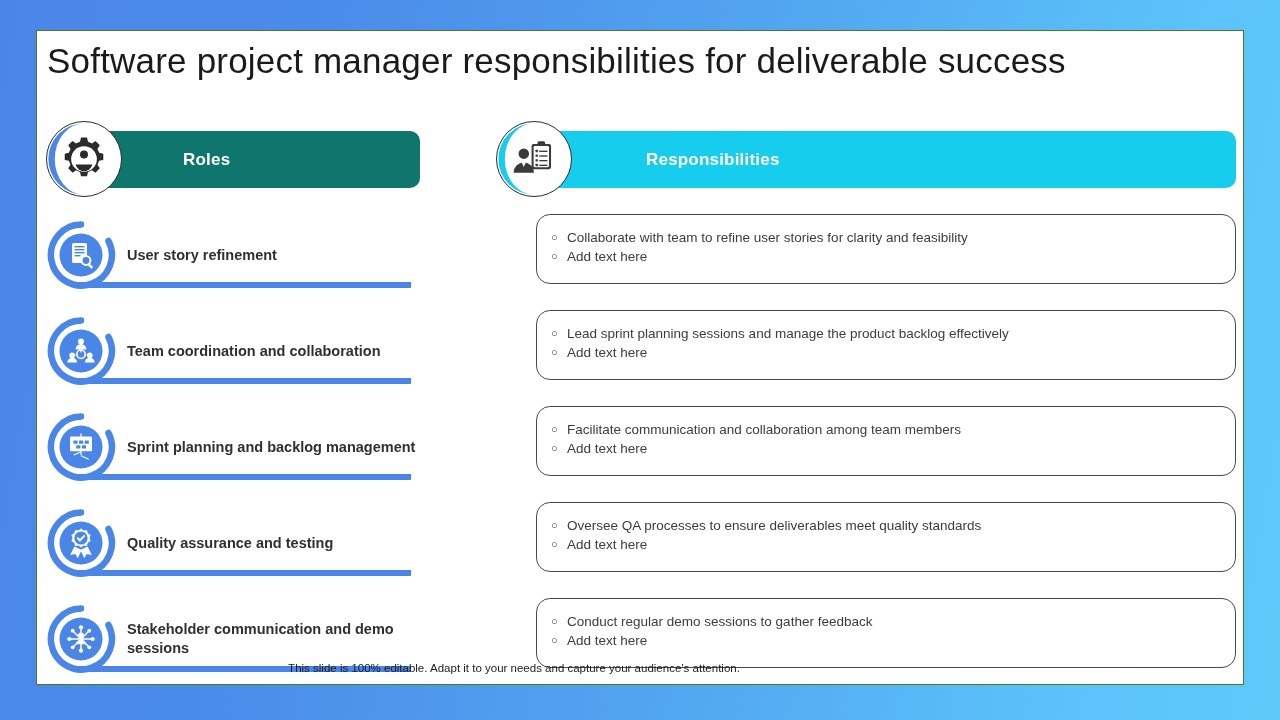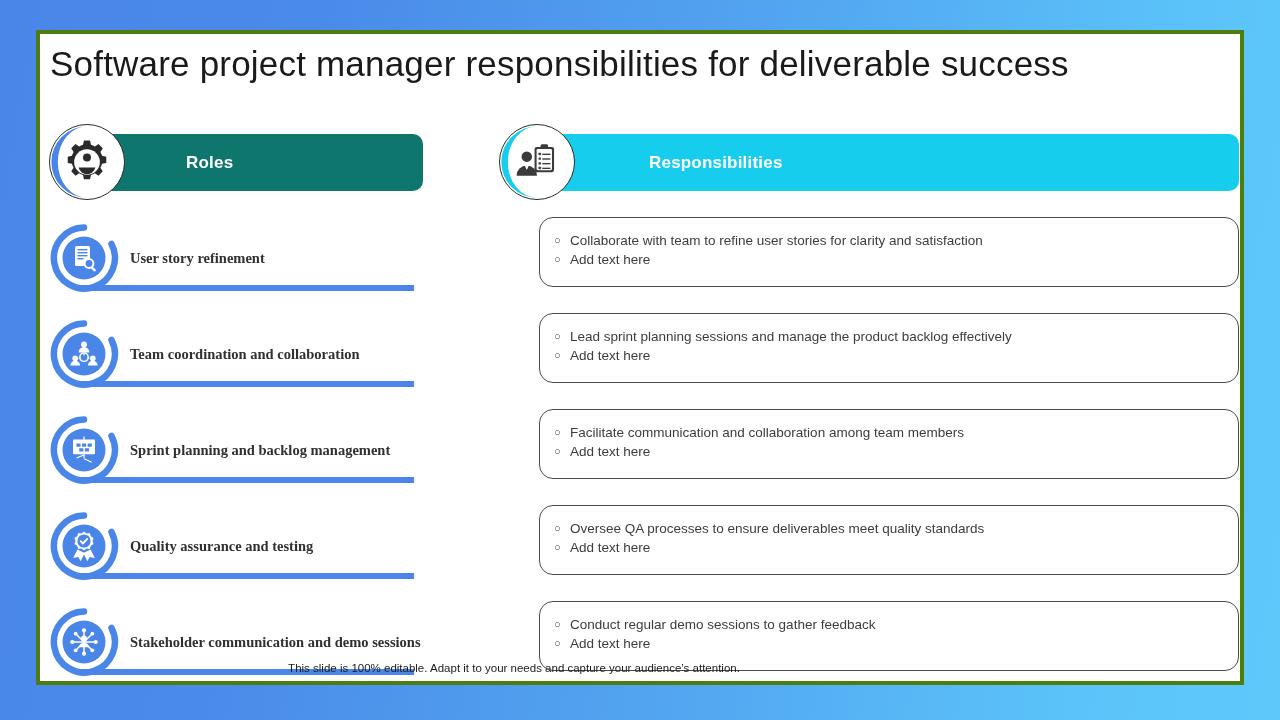--- a/index.html
+++ b/index.html
@@ -15,21 +15,21 @@
   }
 
   
   .slide-frame {
     position: absolute;
     left: 36px;
     top: 30px;
     width: 1208px;
     height: 655px;
     background: #ffffff;
-    border: 4px solid #4d7c0f;
+    border: 1px solid #4d7c0f;
     box-sizing: border-box;
   }
 
   .title {
     position: absolute;
     left: 10px;
     top: 10px;
     width: 1180px;
     font-size: 35px;
     font-weight: 400;
@@ -108,21 +108,20 @@
     left: 81px;
     top: 0;
     width: 295px;
     height: 86px;
     display: flex;
     align-items: center;
     font-size: 14.5px;
     font-weight: bold;
     color: #303030;
     line-height: 19px;
-    font-family: Liberation Serif, serif;
   }
   .role-bar {
     position: absolute;
     left: 30px;
     top: 70px;
     width: 335px;
     height: 6px;
     background: #4a86e8;
   }
 
@@ -346,21 +345,21 @@
         </svg>
       </div>
       <span class="banner-label">Responsibilities</span>
     </div>
 
     <div class="resp-spacer"></div>
 
     <div class="resp-card">
       <div class="bullet-line">
         <span class="bullet-mark">○</span>
-        <span>Collaborate with team to refine user stories for clarity and satisfaction</span>
+        <span>Collaborate with team to refine user stories for clarity and feasibility</span>
       </div>
       <div class="bullet-line">
         <span class="bullet-mark">○</span>
         <span>Add text here</span>
       </div>
     </div>
 
     <div class="resp-spacer"></div>
 
     <div class="resp-card">

